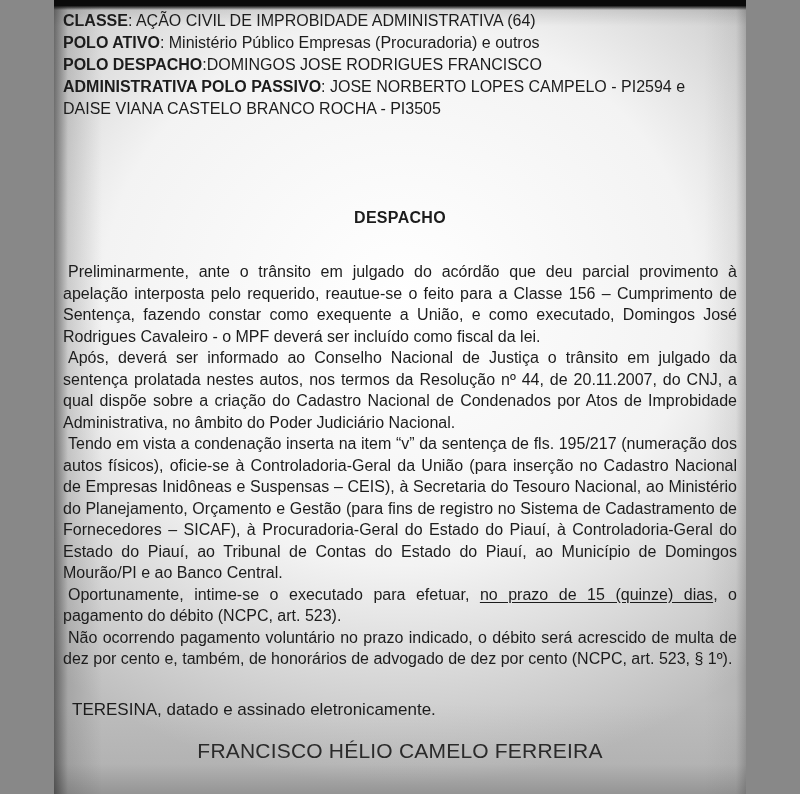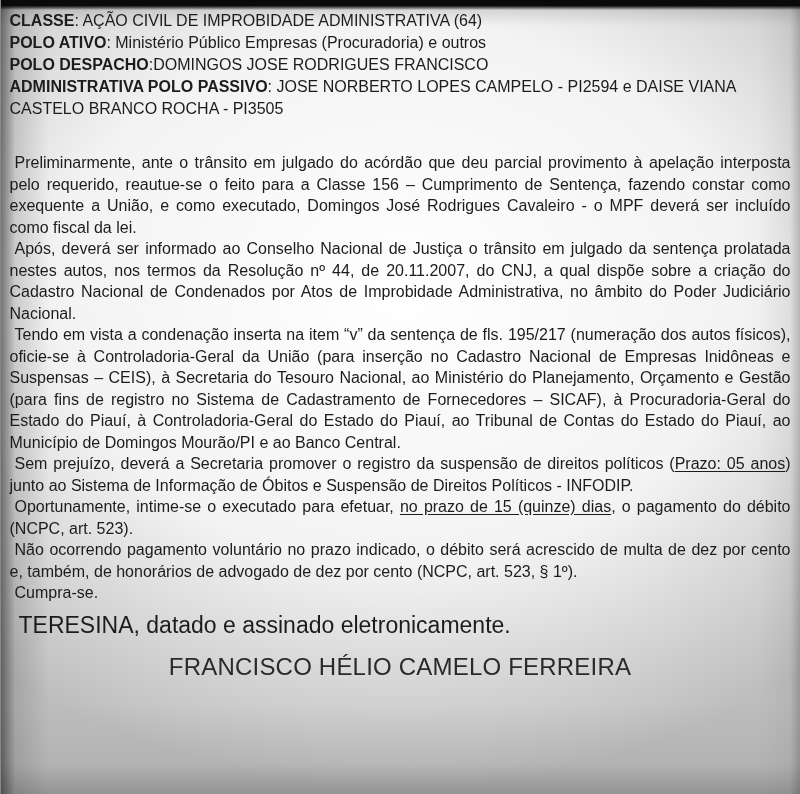--- a/index.html
+++ b/index.html
@@ -1,20 +1,20 @@
 <!DOCTYPE html>
 <html lang="pt-BR"><head>
 <meta charset="utf-8">
 <style>
   html, body { margin: 0; padding: 0; }
   body { background: #888; }
 
   .page {
     position: relative;
-    width: 799px;
+    width: 692px;
     height: 794px;
     margin: 0 auto;
     overflow: hidden;
     font-family: "Liberation Sans", sans-serif;
     color: var(--text, #1c1c1c);
     background:
       linear-gradient(90deg,  rgba(20,20,20,0.55) 0px, rgba(60,60,60,0.18) 14px, rgba(120,120,120,0) 48px),
       linear-gradient(270deg, rgba(40,40,40,0.26) 0px, rgba(90,90,90,0.08) 10px, rgba(150,150,150,0) 42px),
       linear-gradient(0deg,   rgba(55,55,55,0.30) 0px, rgba(90,90,90,0.10) 30px, rgba(150,150,150,0) 90px),
       linear-gradient(180deg, rgba(0,0,0,0.45) 0px, rgba(0,0,0,0.10) 10px, rgba(0,0,0,0) 26px),
@@ -57,30 +57,30 @@
   .doc-body {
     margin-top: 32px;
     font-size: 16px;
     line-height: 21.5px;
     text-align: justify;
   }
   .body-par { margin: 0; text-indent: 5px; }
   .u { text-decoration: underline; text-underline-offset: 2px; }
 
   .place-line {
-    margin: 10px 0 0 0;
-    font-size: 23px;
+    margin: 28px 0 0 0;
+    font-size: 17px;
     line-height: 23px;
     text-indent: 9px;
   }
 
   .signature {
     margin: 18px 0 0 0;
     text-align: center;
-    font-size: 24px;
+    font-size: 21px;
     line-height: 24px;
     letter-spacing: 0.2px;
     color: #2a2a2a;
   }
 </style>
 </head>
 <body>
 
 <div class="page" style="--text: #1c1c1c; --paper-shade: #bdbdbd; --top-bar: #0a0a0a;">
   <div class="top-bar"></div>
@@ -89,25 +89,24 @@
   <p class="header-row"><b class="hl">PROCESSO</b><span class="hv">: 0006190-95.2007.4.01.4000</span></p>
 
   <p class="header-row"><b class="hl">CLASSE</b><span class="hv">: AÇÃO CIVIL DE IMPROBIDADE ADMINISTRATIVA (64)</span></p>
 
   <p class="header-row"><b class="hl">POLO ATIVO</b><span class="hv">: Ministério Público Empresas (Procuradoria) e outros</span></p>
 
   <p class="header-row"><b class="hl">POLO DESPACHO</b><span class="hv">:DOMINGOS JOSE RODRIGUES FRANCISCO</span></p>
 
   <p class="header-row"><b class="hl">ADMINISTRATIVA POLO PASSIVO</b><span class="hv">: JOSE NORBERTO LOPES CAMPELO - PI2594 e DAISE VIANA CASTELO BRANCO ROCHA - PI3505</span></p>
 </div>
+    <h1 class="doc-title">DESPACHO</h1>
     <div class="doc-body" id="body-paragraphs">
         <p class="body-par"><span>Preliminarmente, ante o trânsito em julgado do acórdão que deu parcial provimento à apelação interposta pelo requerido, reautue-se o feito para a Classe 156 – Cumprimento de Sentença, fazendo constar como exequente a União, e como executado, Domingos José Rodrigues Cavaleiro - o MPF deverá ser incluído como fiscal da lei.</span></p>
         <p class="body-par"><span>Após, deverá ser informado ao Conselho Nacional de Justiça o trânsito em julgado da sentença prolatada nestes autos, nos termos da Resolução nº 44, de 20.11.2007, do CNJ, a qual dispõe sobre a criação do Cadastro Nacional de Condenados por Atos de Improbidade Administrativa, no âmbito do Poder Judiciário Nacional.</span></p>
         <p class="body-par"><span>Tendo em vista a condenação inserta na item “v” da sentença de fls. 195/217 (numeração dos autos físicos), oficie-se à Controladoria-Geral da União (para inserção no Cadastro Nacional de Empresas Inidôneas e Suspensas – CEIS), à Secretaria do Tesouro Nacional, ao Ministério do Planejamento, Orçamento e Gestão (para fins de registro no Sistema de Cadastramento de Fornecedores – SICAF), à Procuradoria-Geral do Estado do Piauí, à Controladoria-Geral do Estado do Piauí, ao Tribunal de Contas do Estado do Piauí, ao Município de Domingos Mourão/PI e ao Banco Central.</span></p>
-        <p class="body-par"><span>Sem prejuízo, deverá a Secretaria promover o registro da suspensão de direitos políticos (</span><span class="u">Prazo: 05 anos</span><span>) junto ao Sistema de Informação de Óbitos e Suspensão de Direitos Políticos - INFODIP.</span></p>
         <p class="body-par"><span>Oportunamente, intime-se o executado para efetuar, </span><span class="u">no prazo de 15 (quinze) dias</span><span>, o pagamento do débito (NCPC, art. 523).</span></p>
         <p class="body-par"><span>Não ocorrendo pagamento voluntário no prazo indicado, o débito será acrescido de multa de dez por cento e, também, de honorários de advogado de dez por cento (NCPC, art. 523, § 1º).</span></p>
-        <p class="body-par"><span>Cumpra-se.</span></p>
       </div>
     <p class="place-line">TERESINA, datado e assinado eletronicamente.</p>
     <p class="signature">FRANCISCO HÉLIO CAMELO FERREIRA</p>
   </div>
 </div>
 
 </body></html>

